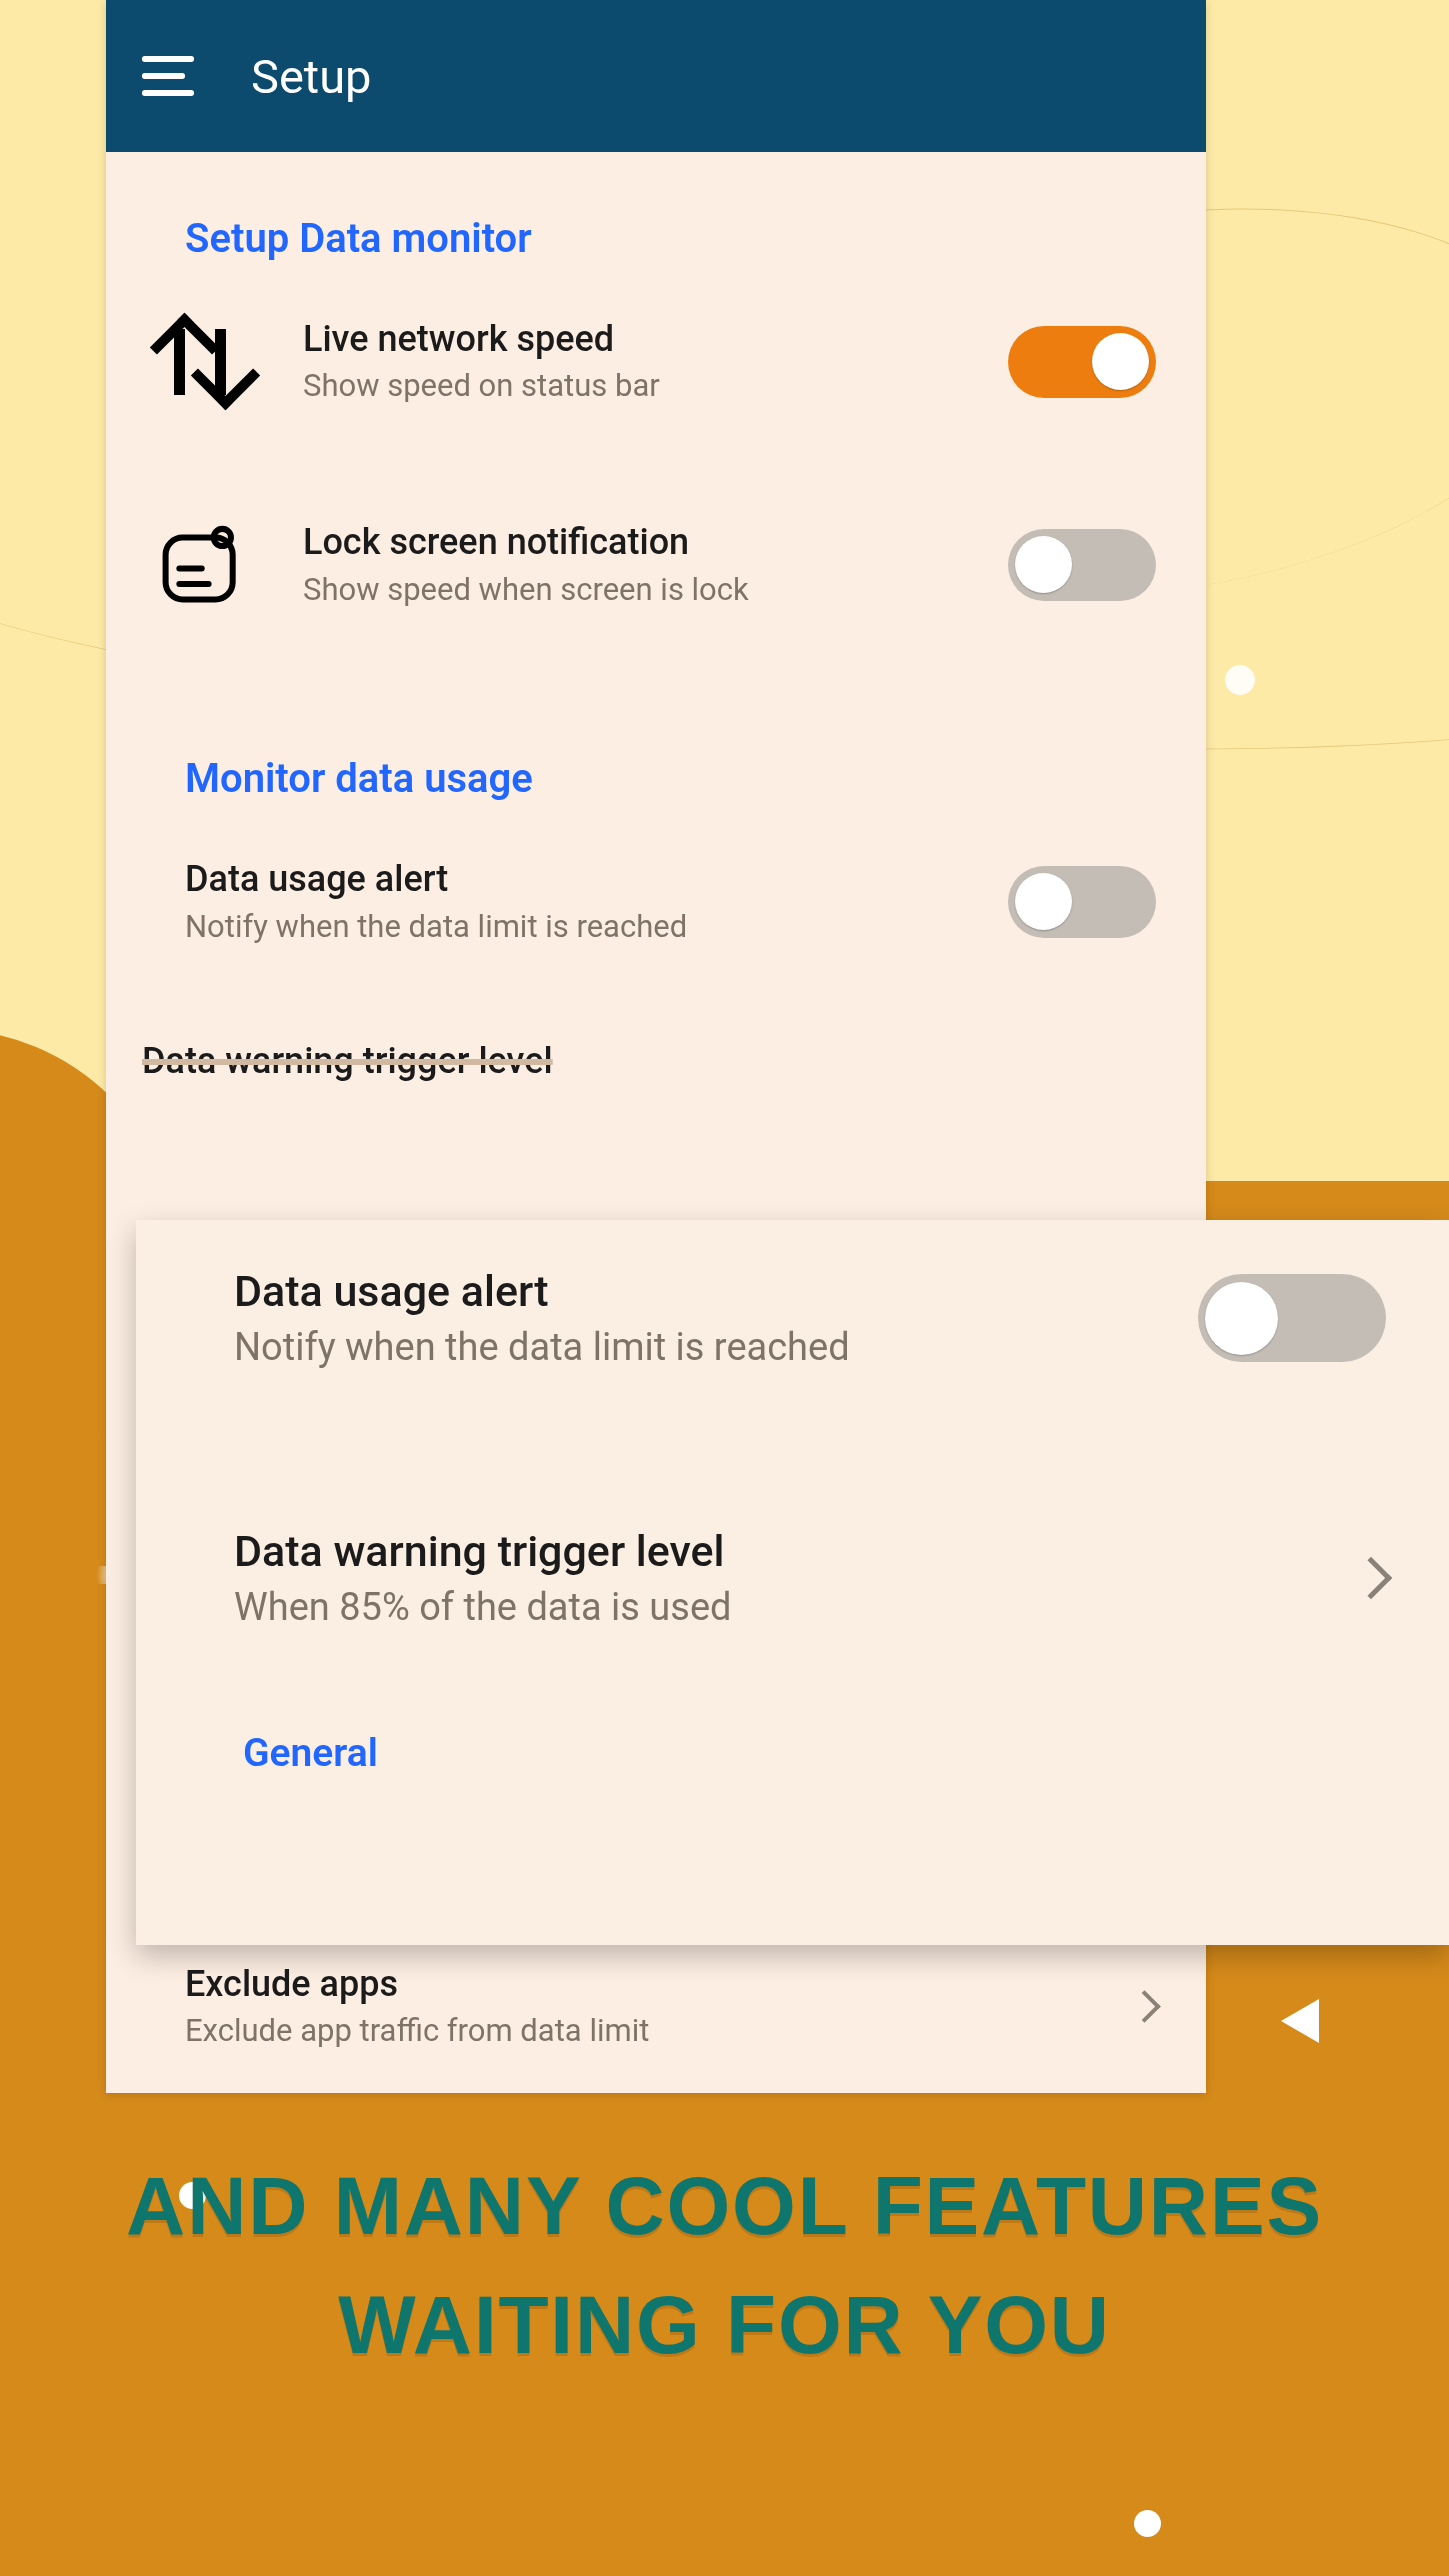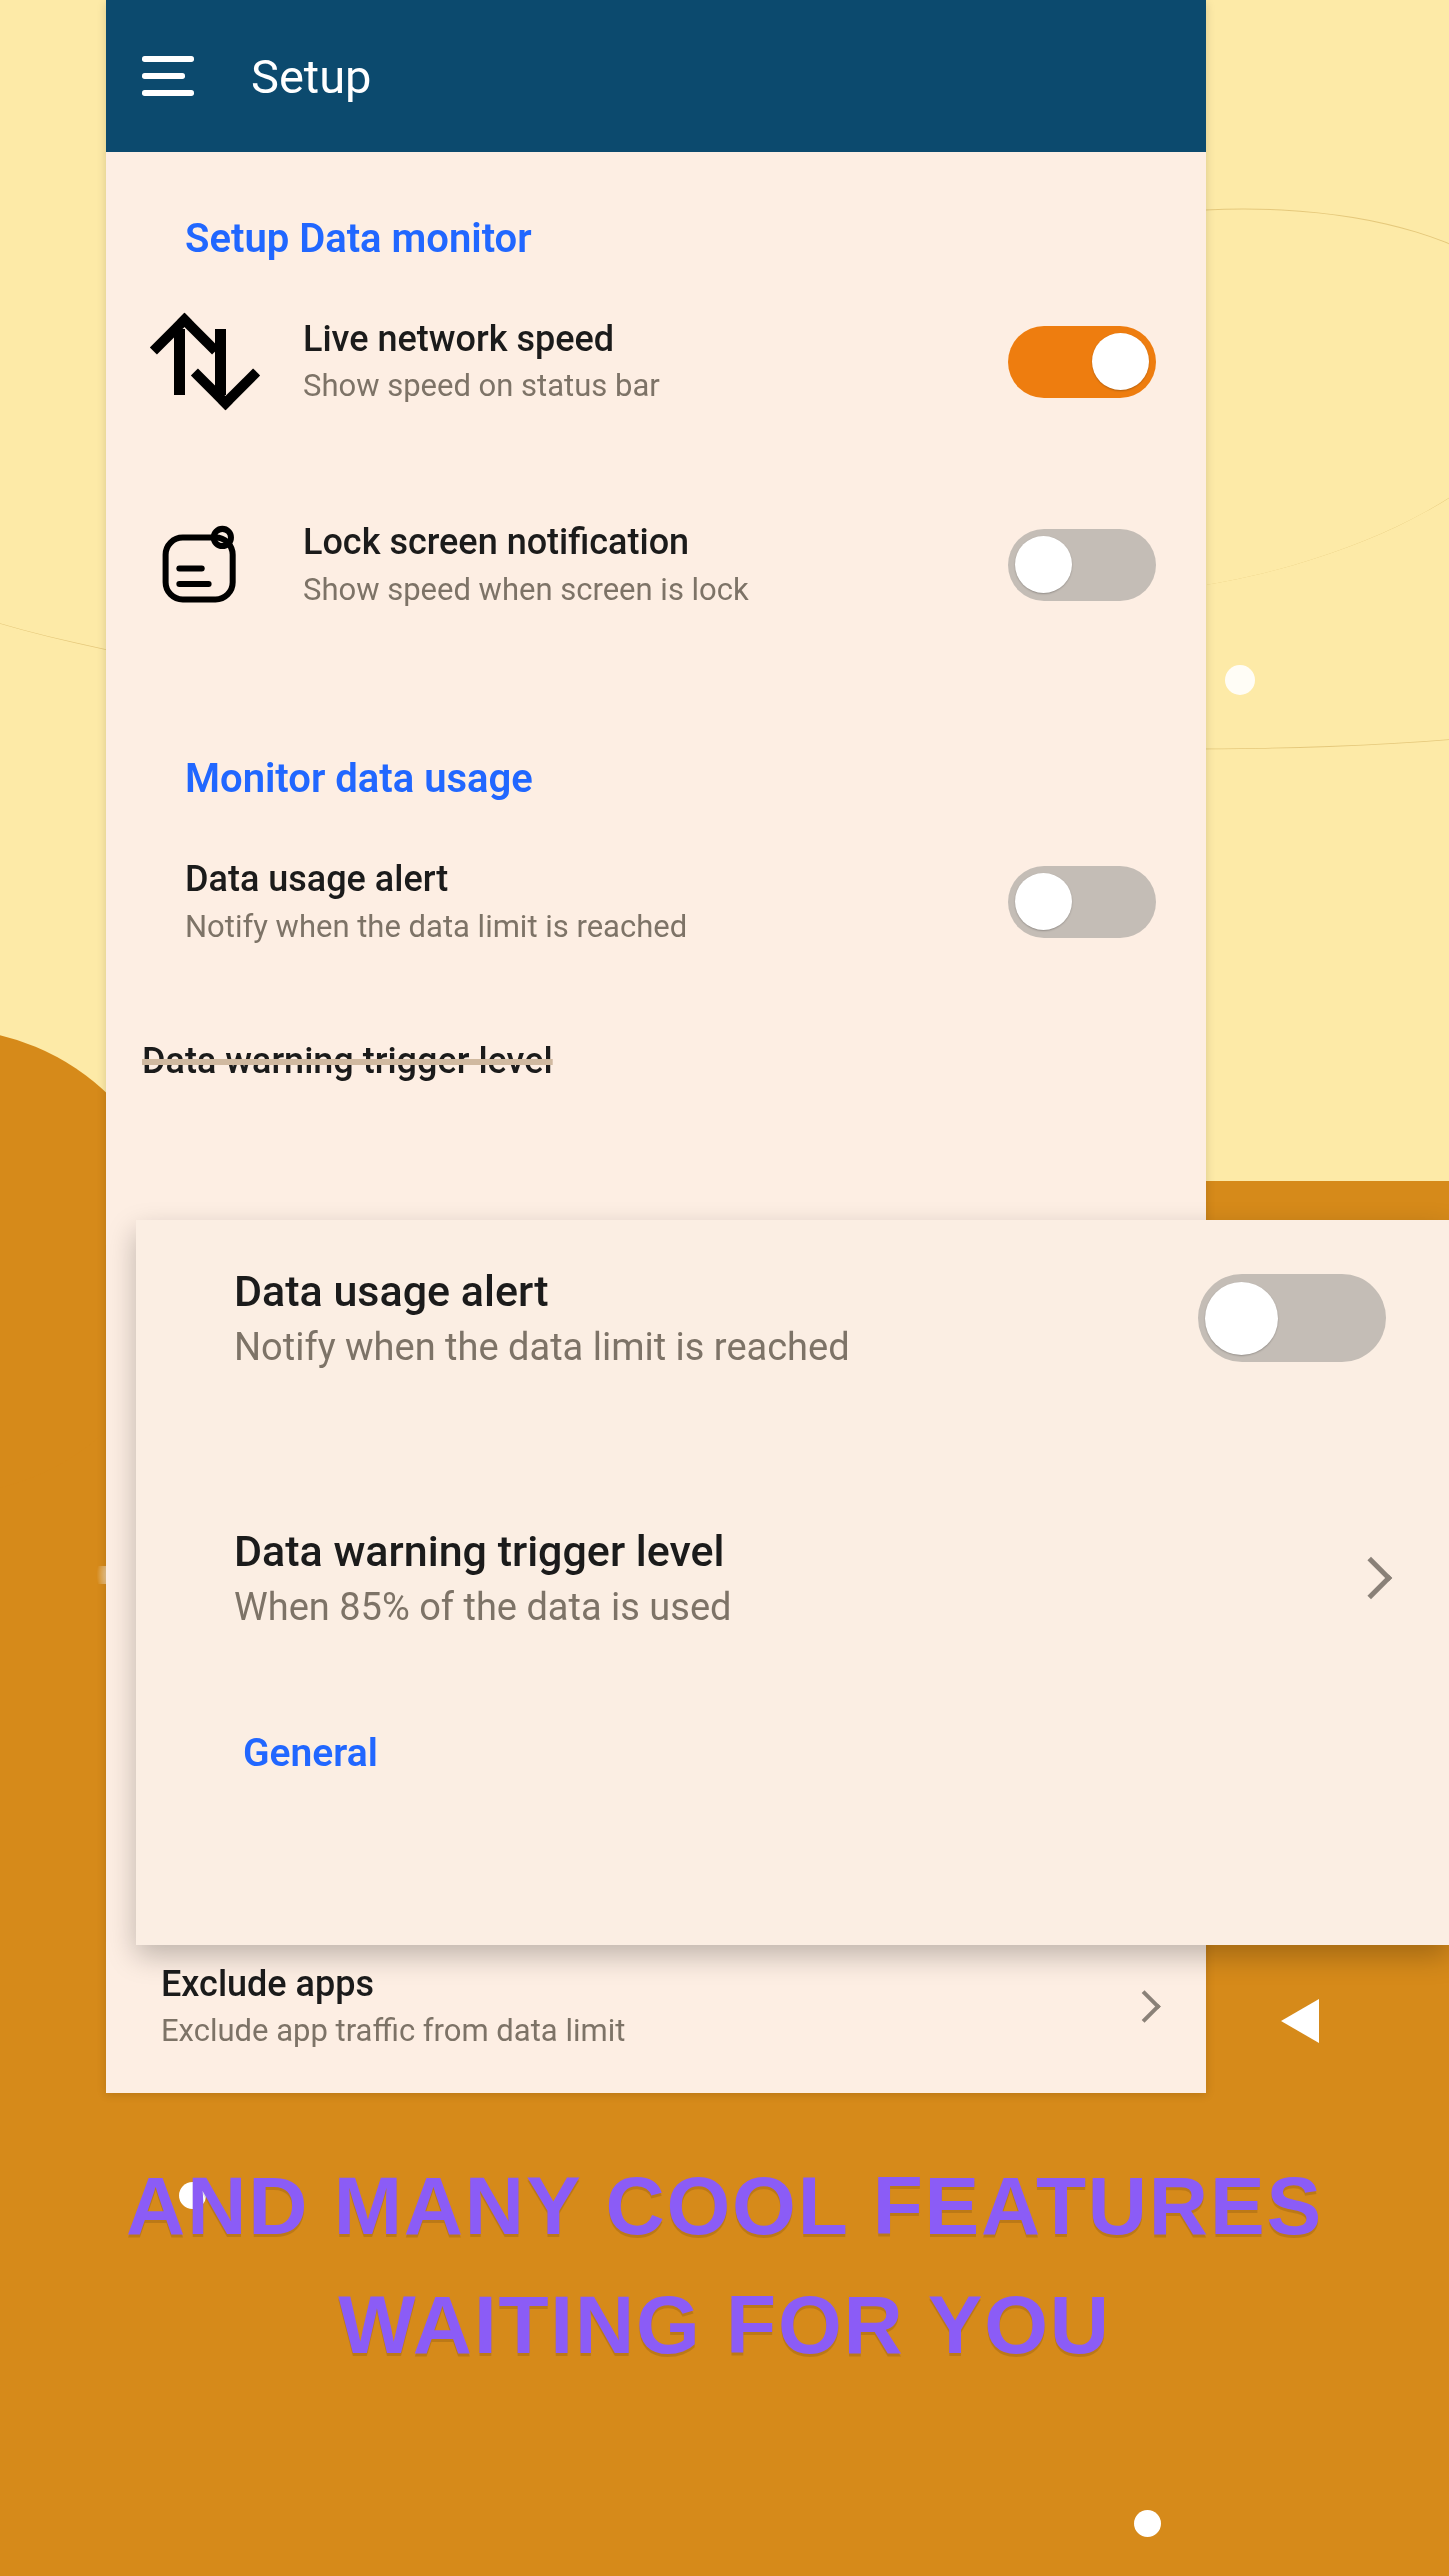--- a/index.html
+++ b/index.html
@@ -79,39 +79,39 @@
   .icon-lockcard svg { width:100%; height:100%; }
 
   
   .cutrow { padding:64px 50px 0 36px; }
   .cutrow .title { font-size:36px; font-weight:500; color:#1b1b1b;
                    text-decoration:line-through; text-decoration-thickness:6.3px;
                    text-decoration-color:#d0b9a0; filter:blur(0.3px); }
 
   
   .back-lower { position:absolute; left:0; right:0; top:1932px; }
-  .back-lower .row { padding-left:55px; }
+  .back-lower .row { padding-left:79px; }
 
   
   .panel-front {
     position:absolute; left:136px; top:1220px; width:1313px; height:725px;
     background:#fbeee3; box-shadow:0 10.7px 27px rgba(0,0,0,.25);
   }
   .panel-front .row { padding:45px 63px 45px 98px; gap:45px; }
   .panel-front .title { font-size:43px; }
   .panel-front .sub   { font-size:38px; }
   .panel-front .toggle { width:188px; height:88px; }
   .panel-front .toggle .knob { width:73px; height:73px; top:7.2px; }
   .panel-front .section-label { font-size:39px; padding:54px 0 0 107px; }
   .panel-front .chevron { width:30px; height:30px; border-width:5.4px; }
 
   
   .promo { position:absolute; left:0; right:0; top:2147px; text-align:center;
            font-family:"Arial Black", Impact, sans-serif; font-weight:900;
-           font-size:82px; letter-spacing:1.8px; color:#8b5cf6; line-height:1.45;
+           font-size:82px; letter-spacing:1.8px; color:#0f766e; line-height:1.45;
            text-transform:uppercase; padding:0 107px;
            text-shadow:0 2.7px 0 rgba(0,0,0,.12); }
 </style>
 </head>
 <body>
 
 <div class="bg-top"></div>
 <div class="bg-bottom"></div>
 <div class="bg-curve"></div>
 <div class="bg-line1"></div>

